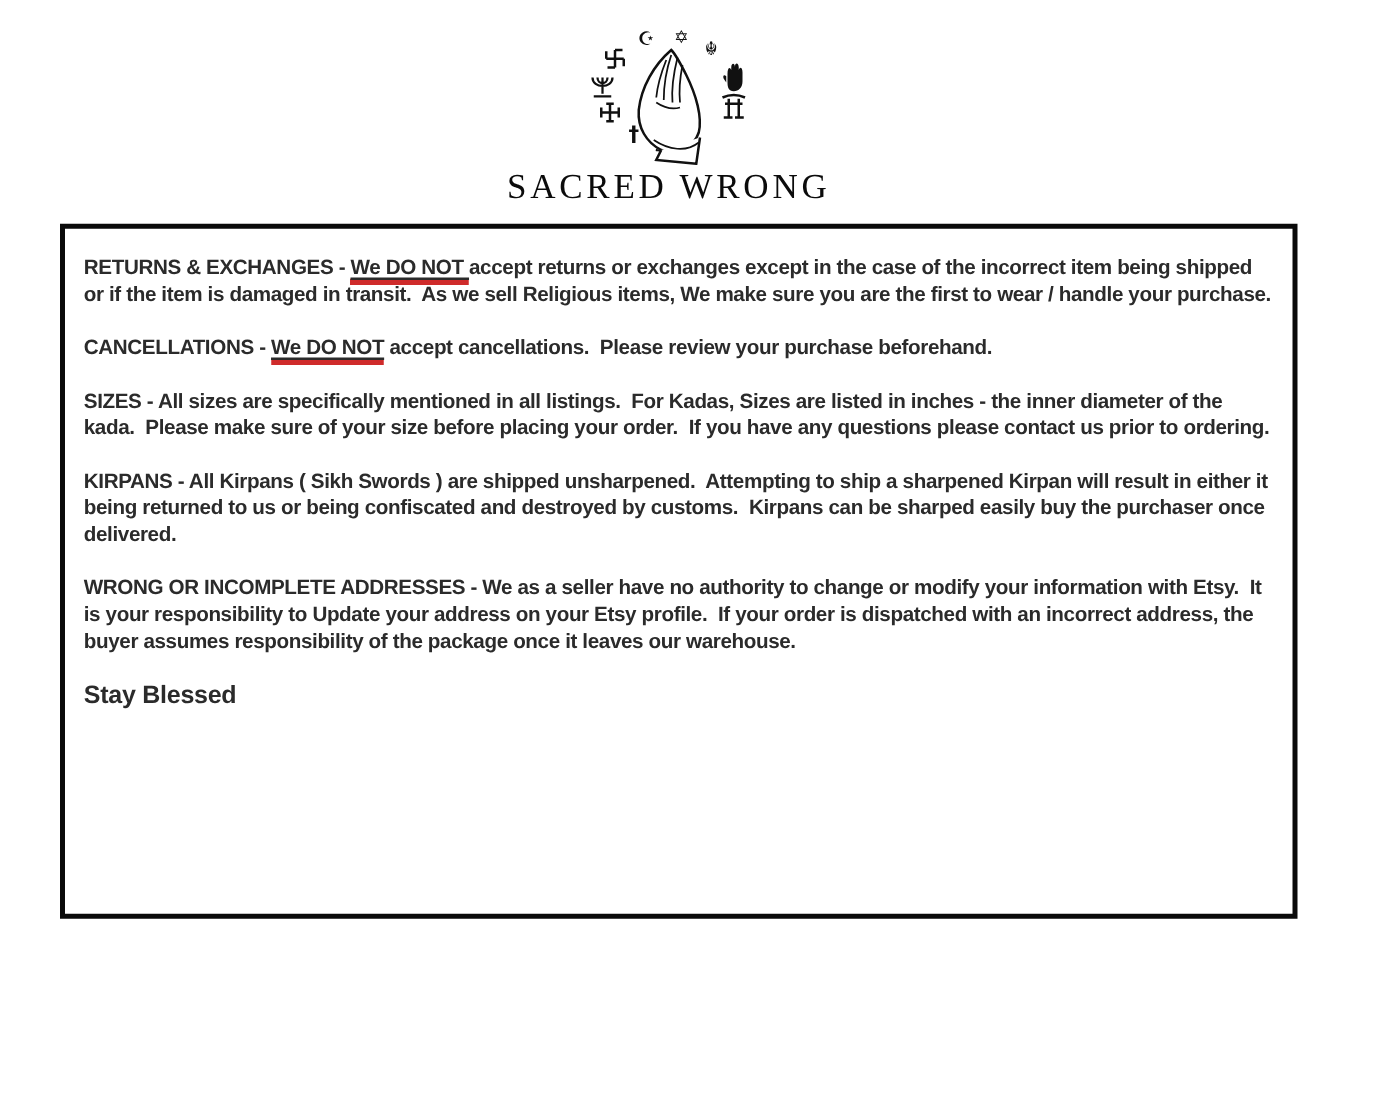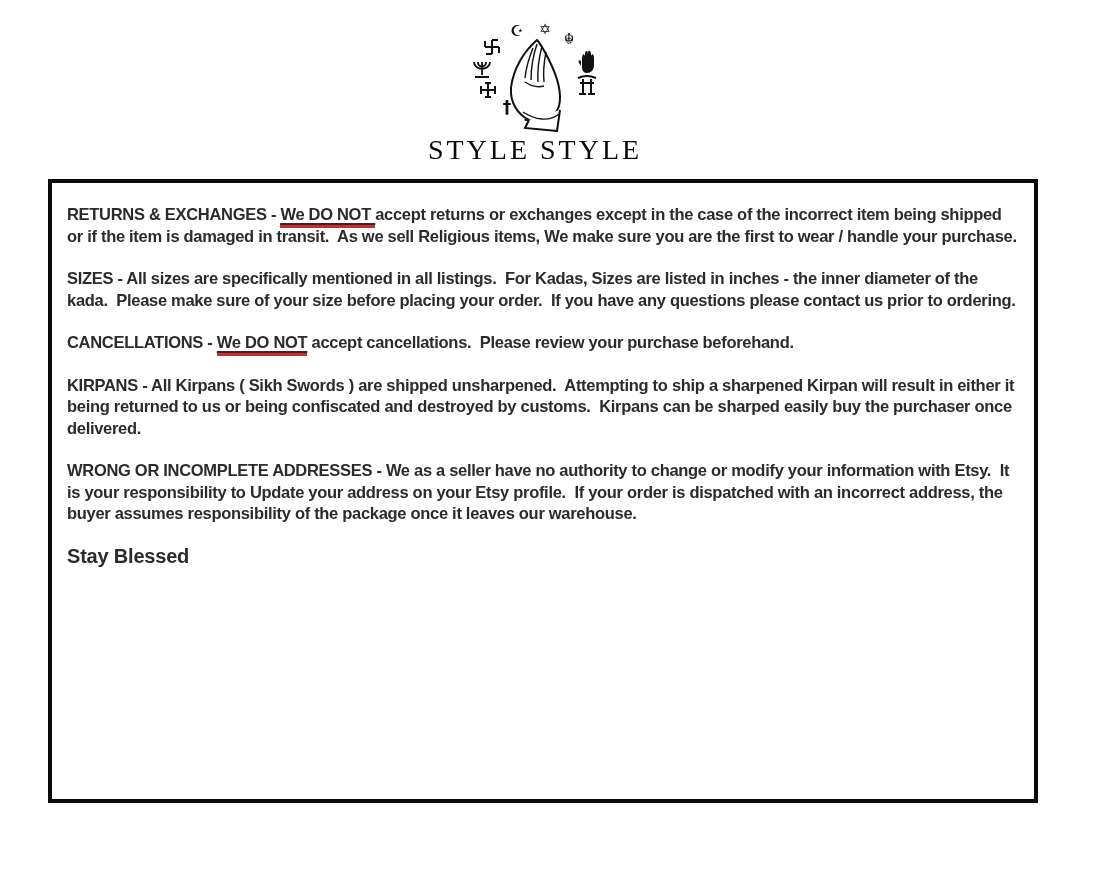--- a/index.html
+++ b/index.html
@@ -12,21 +12,21 @@
     position:absolute;left:405px;top:14px;width:260px;text-align:center;
   }
   .logo-svg{display:block;margin:0 auto;}
   .brand{
     font-family:"Liberation Serif","DejaVu Serif",serif;
     font-size:28px;letter-spacing:3px;color:#0b0b0b;
     margin-top:2px;white-space:nowrap;font-weight:500;
   }
   
   .policy-panel{
-    position:absolute;left:48px;top:179px;width:990px;height:624px;
+    position:absolute;left:48px;top:179px;width:990px;height:556px;
     box-sizing:border-box;border:4px solid #0a0a0a;background:#fff;
     padding:21px 14px 20px 15px;
   }
   .policy-text{
     color:var(--text,#2b2b2b);
     font-size:16.5px;font-weight:bold;line-height:21.5px;
     letter-spacing:-0.3px;
   }
   .policy-text p{
     margin:0 0 21px 0;white-space:pre-wrap;
@@ -86,25 +86,25 @@
       <path d="M92,26 C78,38 68,56 66,74 C65,88 72,100 84,106 C98,110 110,104 114,92 C117,80 112,62 104,46 C100,38 96,30 92,26 Z" fill="#fff"></path>
       <path d="M88,34 C84,44 81,54 80,64" stroke-width="1.4"></path>
       <path d="M92,30 C88,42 86,54 86,66" stroke-width="1.4"></path>
       <path d="M97,32 C94,44 92,56 93,68" stroke-width="1.4"></path>
       <path d="M101,38 C99,48 98,58 99,68" stroke-width="1.4"></path>
       <path d="M80,68 C86,72 92,74 99,72" stroke-width="1.4"></path>
       <path d="M84,106 L80,114 L112,117 L115,96" fill="#fff" stroke-width="2"></path>
       <path d="M78,98 C90,106 104,108 114,100" stroke-width="1.4"></path>
     </g>
   </svg>
-  <div class="brand">STYLE STYLE</div>
+  <div class="brand">SACRED WRONG</div>
 </div>
 
 <div class="policy-panel">
   <div class="policy-text">
       <p><span>RETURNS &amp; EXCHANGES - </span><span class="red-underline">We DO NOT </span><span>accept returns or exchanges except in the case of the incorrect item being shipped or if the item is damaged in transit.  As we sell Religious items, We make sure you are the first to wear / handle your purchase.</span></p>
+      <p><span>CANCELLATIONS - </span><span class="red-underline">We DO NOT</span><span> accept cancellations.  Please review your purchase beforehand.</span></p>
       <p><span>SIZES - All sizes are specifically mentioned in all listings.  For Kadas, Sizes are listed in inches - the inner diameter of the kada.  Please make sure of your size before placing your order.  If you have any questions please contact us prior to ordering.</span></p>
-      <p><span>CANCELLATIONS - </span><span class="red-underline">We DO NOT</span><span> accept cancellations.  Please review your purchase beforehand.</span></p>
       <p><span>KIRPANS - All Kirpans ( Sikh Swords ) are shipped unsharpened.  Attempting to ship a sharpened Kirpan will result in either it being returned to us or being confiscated and destroyed by customs.  Kirpans can be sharped easily buy the purchaser once delivered.</span></p>
       <p><span>WRONG OR INCOMPLETE ADDRESSES - We as a seller have no authority to change or modify your information with Etsy.  It is your responsibility to Update your address on your Etsy profile.  If your order is dispatched with an incorrect address, the buyer assumes responsibility of the package once it leaves our warehouse.</span></p>
       <p class="signoff"><span>Stay Blessed</span></p>
     </div>
 </div>
 
 </body></html>

